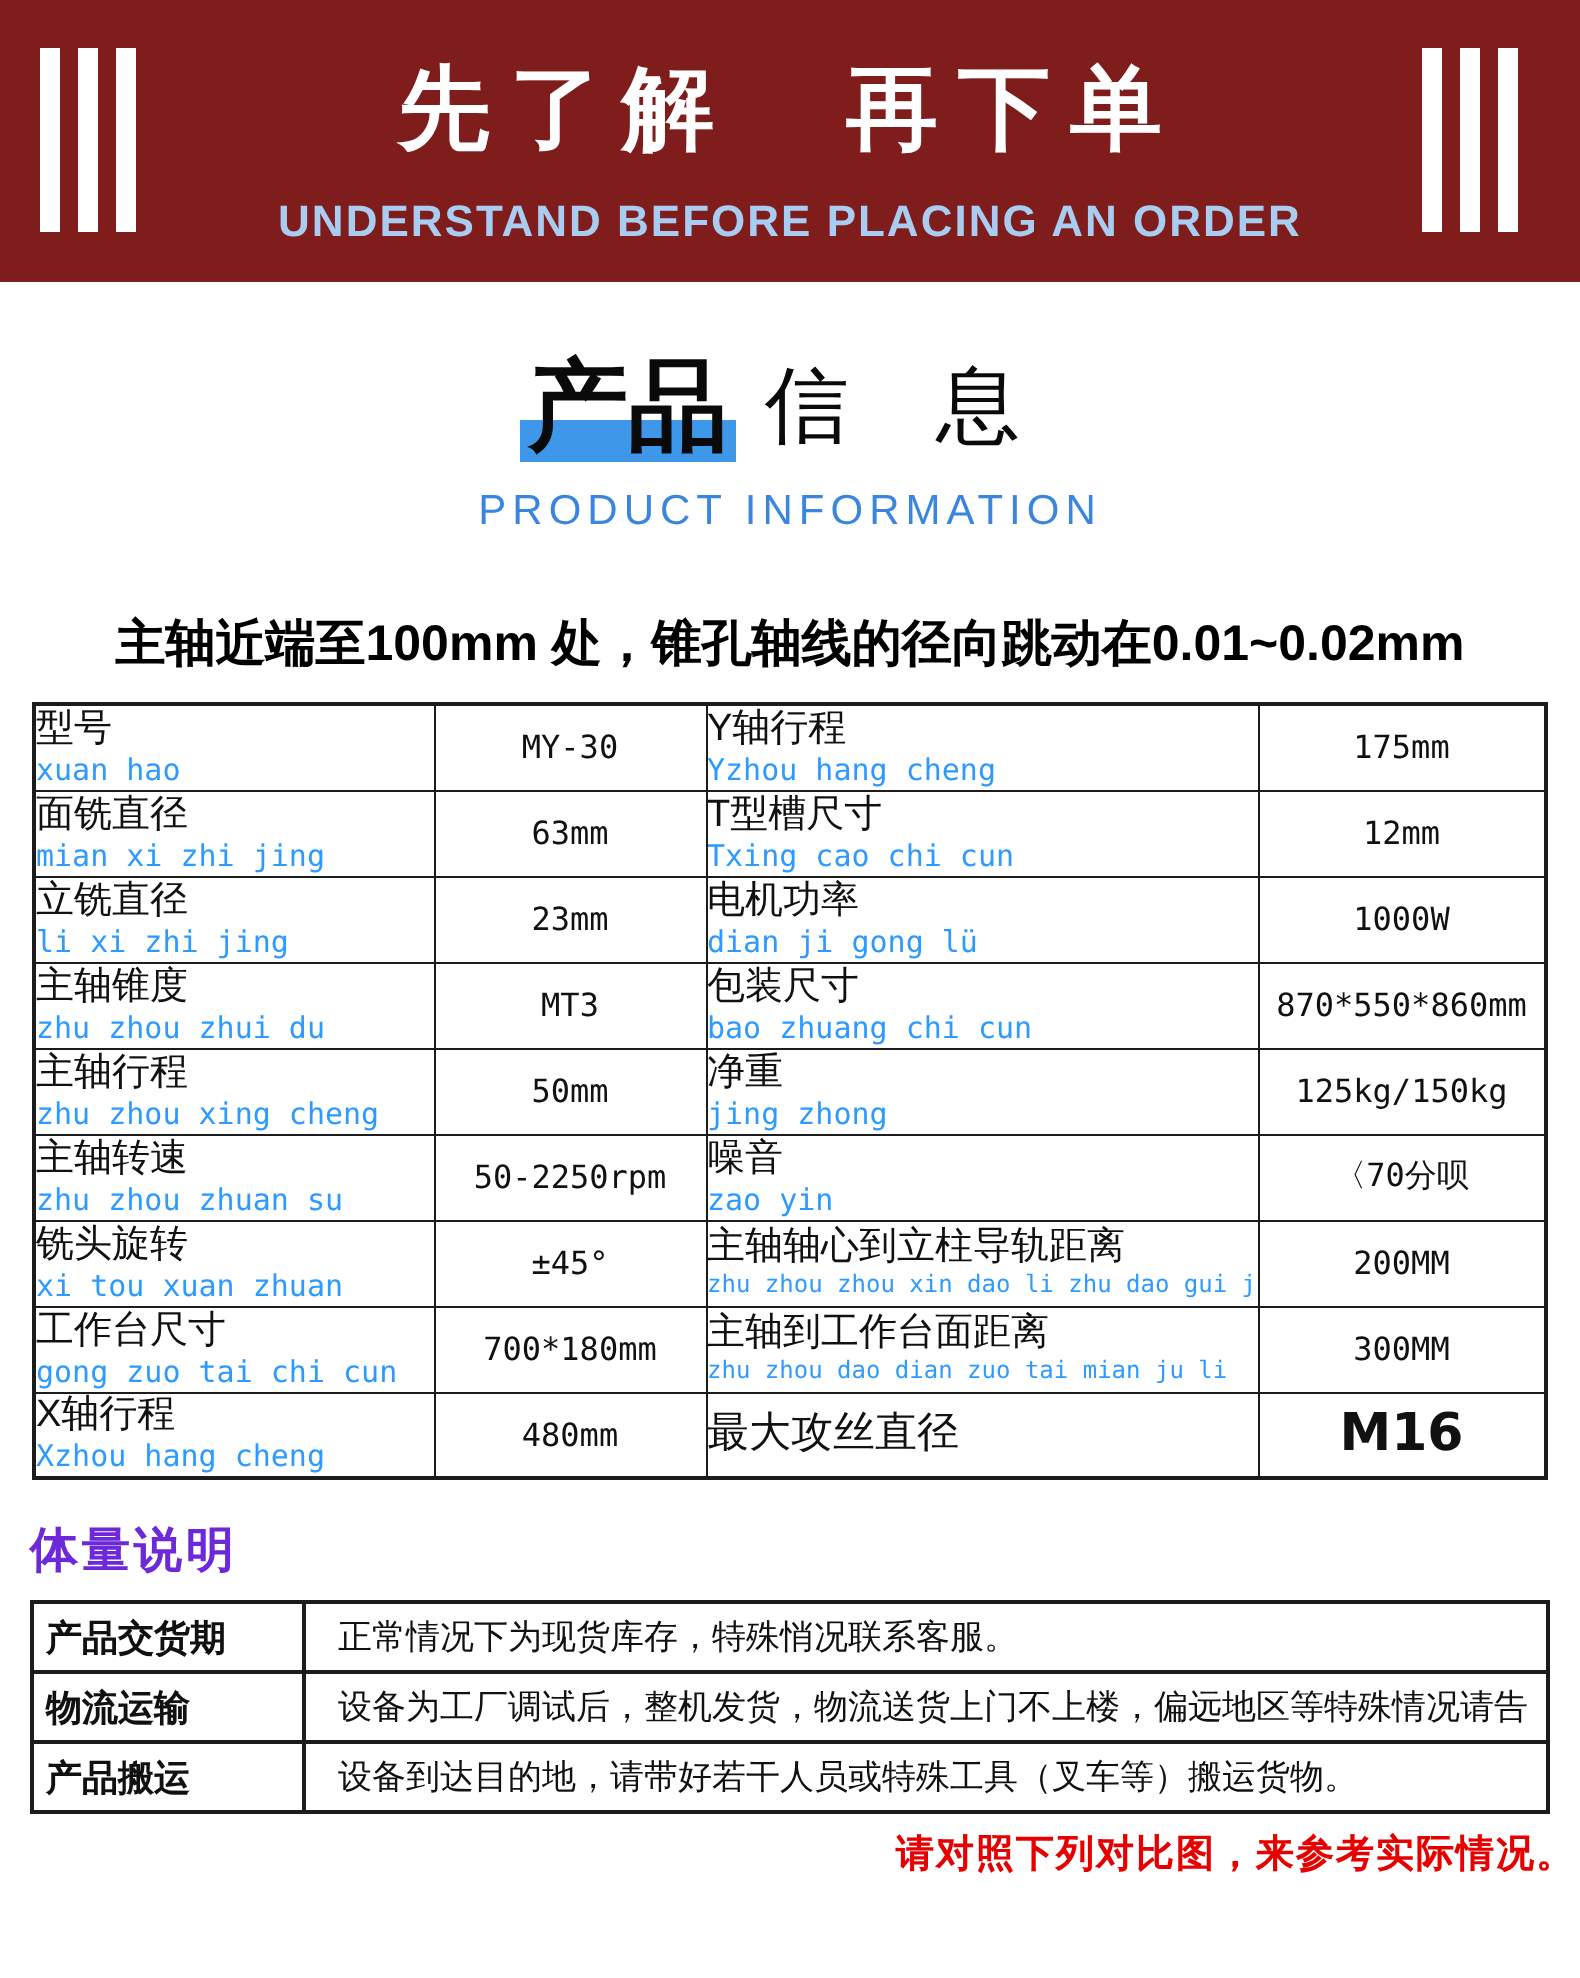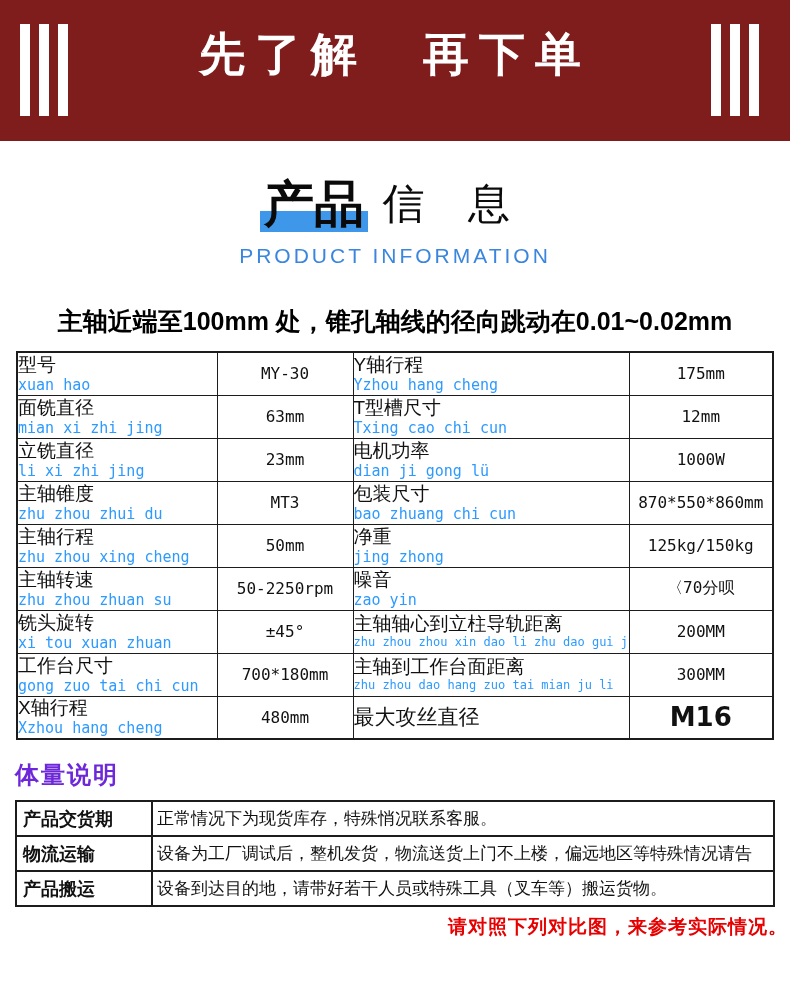--- a/index.html
+++ b/index.html
@@ -71,21 +71,21 @@
 
   
   .vol-heading { margin:19px 0 0 15px; font-size:24px; font-weight:bold; color:#6d28d9; letter-spacing:2px; }
   .vol-table {
     border-collapse:collapse; margin:9px 0 0 15px; width:760px;
     table-layout:fixed; border:2px solid #1c1c1c;
   }
   .vol-table td { border:2px solid #1c1c1c; overflow:hidden; }
   .vol-table tr { height:35px; }
   .vol-label { width:136px; font-weight:bold; font-size:18px; padding:2px 6px; white-space:nowrap; }
-  .vol-text { font-size:17px; padding:2px 4px; white-space:nowrap; }
+  .vol-text { font-size:17px; padding:2px 16px; white-space:nowrap; }
 
   
   .footer-note {
     text-align:right; color:#E60000; font-size:19px; font-weight:bold;
     margin-top:7px; padding-right:2px; letter-spacing:1px;
   }
 </style>
 </head>
 <body>
 
@@ -94,20 +94,21 @@
     <div class="bar"></div>
     <div class="bar"></div>
     <div class="bar"></div>
   </div>
   <div class="bars bars-right">
     <div class="bar"></div>
     <div class="bar"></div>
     <div class="bar"></div>
   </div>
   <div class="banner-title">先了解　再下单</div>
+  <div class="banner-sub">UNDERSTAND BEFORE PLACING AN ORDER</div>
 </div>
 
 <div class="title-line">
   <span class="title-main">
     <span class="title-hl"></span>
     <span class="title-main-text">产品</span>
   </span>
   <span class="title-rest">信 息</span>
 </div>
 <div class="section-sub">PRODUCT INFORMATION</div>
@@ -207,21 +208,21 @@
       <td class="val">200MM</td>
     </tr>
     <tr>
       <td class="label-cell">
           <span class="cn">工作台尺寸</span>
           <span class="py">gong zuo tai chi cun</span>
         </td>
       <td class="val">700*180mm</td>
       <td class="label-cell">
           <span class="cn">主轴到工作台面距离</span>
-          <span class="py py-sm">zhu zhou dao hang zuo tai mian ju li</span>
+          <span class="py py-sm">zhu zhou dao dian zuo tai mian ju li</span>
         </td>
       <td class="val">300MM</td>
     </tr>
     <tr>
       <td class="label-cell">
           <span class="cn">X轴行程</span>
           <span class="py">Xzhou hang cheng</span>
         </td>
       <td class="val">480mm</td>
       <td class="label-cell">

